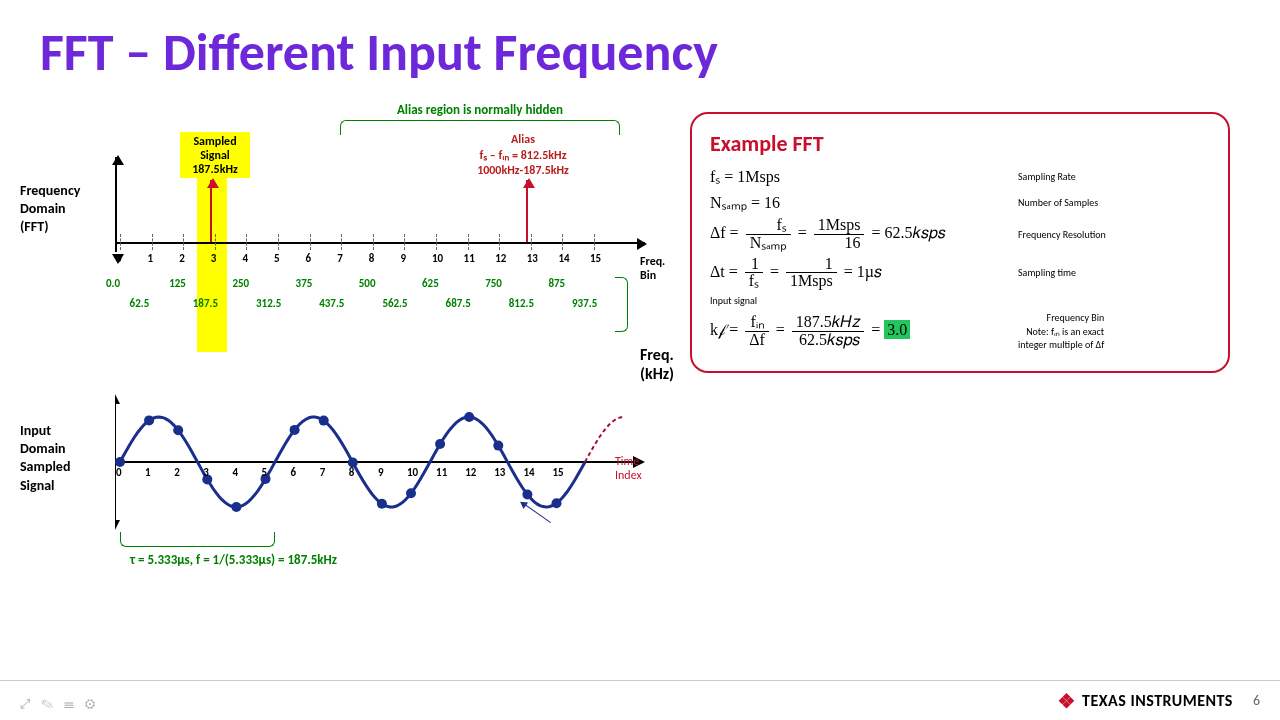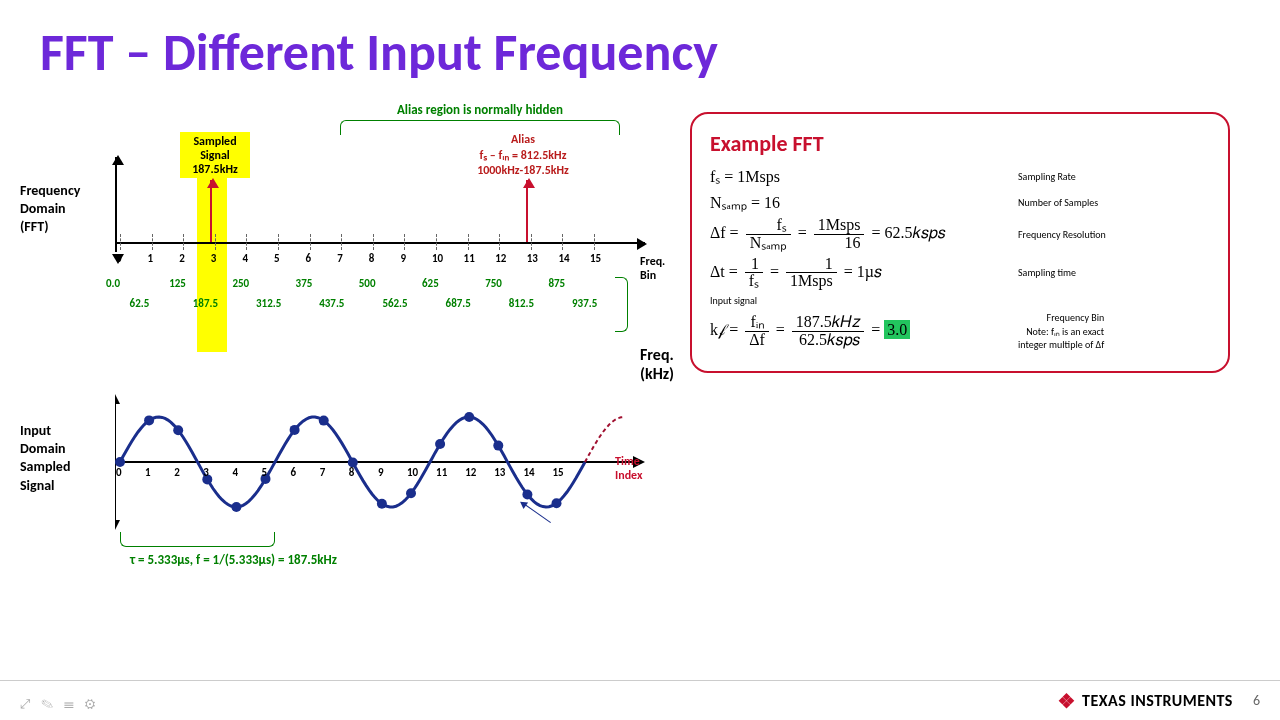--- a/index.html
+++ b/index.html
@@ -113,21 +113,21 @@
     border-radius:0 0 6px 0;
   }
   .freq-vals { position:absolute; top:175px; left:63px; width:530px; font-size:11px; color:#008000; font-weight:bold; }
   .freq-vals span { position:absolute; }
   .freq-vals .r2 span { top:20px; }
 
   
   .time-wrap { position:relative; height:230px; }
   .time-label { position:absolute; left:-20px; top:30px; font-size:14px; font-weight:bold; line-height:1.3; }
   .sine-area { position:absolute; left:75px; top:0; width:540px; height:150px; }
-  .time-idx-lbl { position:absolute; left:575px; top:62px; color:#c8102e; font-size:12px; font-weight:bold; }
+  .time-idx-lbl { position:absolute; left:575px; top:62px; color:#c8102e; font-size:12px; font-weight:normal; }
   .cycles-note { position:absolute; left:520px; top:115px; color:#1a2e8c; font-size:12px; font-weight:bold; line-height:1.3; }
   .cycles-arrow {
     position:absolute; left:482px; top:110px; width:35px; height:0;
     border-top:1.5px solid #1a2e8c; transform:rotate(35deg); transform-origin:left;
   }
   .cycles-arrow::before {
     content:""; position:absolute; left:-2px; top:-4px;
     border-right:7px solid #1a2e8c; border-top:4px solid transparent; border-bottom:4px solid transparent;
   }
   .tau-brace {

